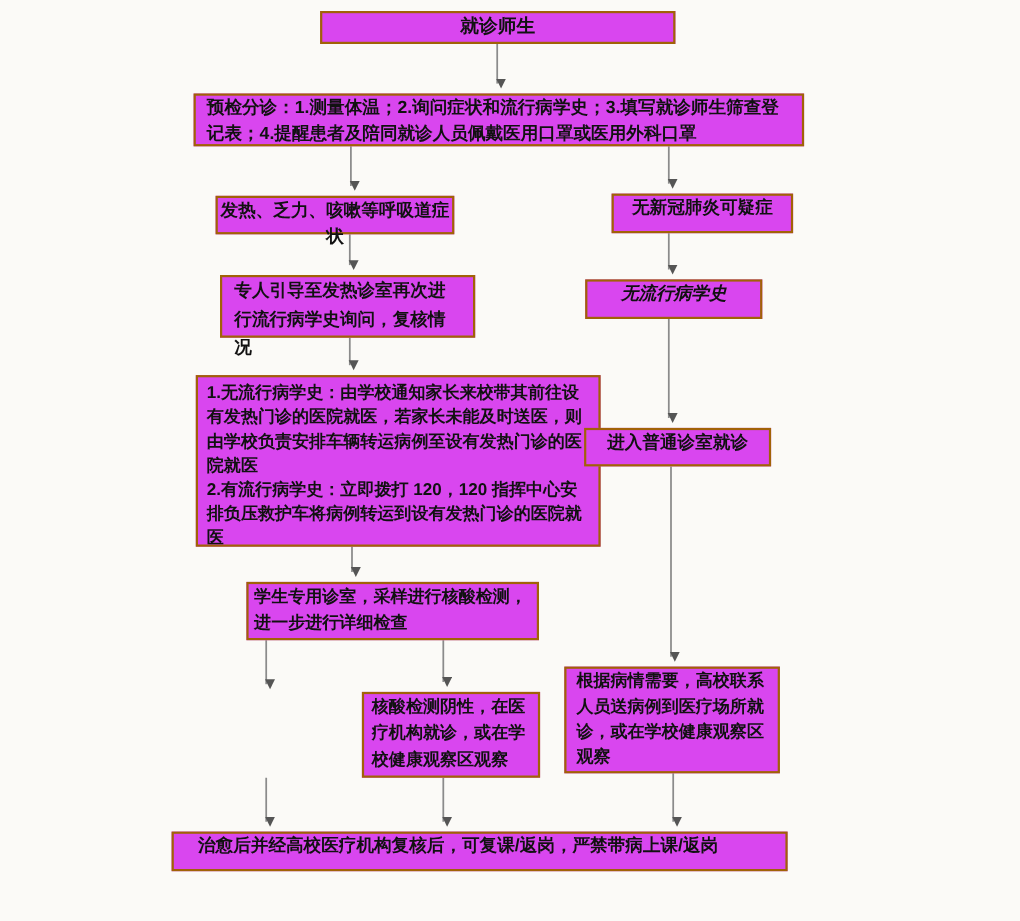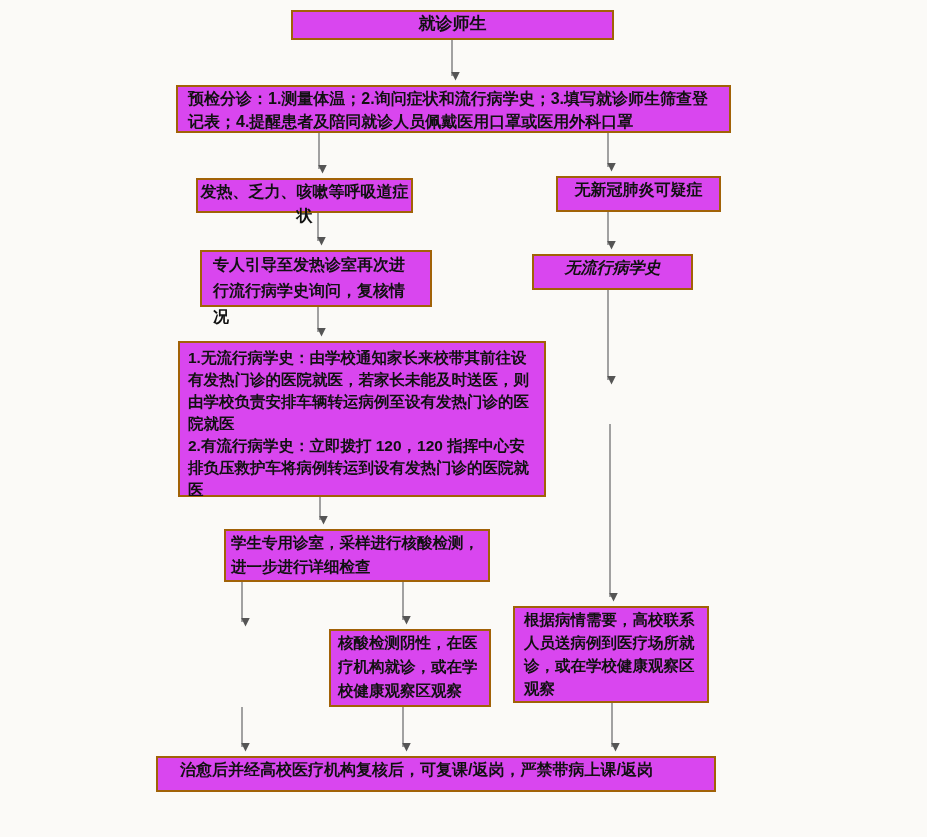--- a/index.html
+++ b/index.html
@@ -108,20 +108,23 @@
 
   <div class="node n-no-history center">
     <span class="txt">无流行病学史</span>
   </div>
 
   <div class="node n-case-handling leftpad">
     <span class="txt">1.无流行病学史：由学校通知家长来校带其前往设有发热门诊的医院就医，若家长未能及时送医，则由学校负责安排车辆转运病例至设有发热门诊的医院就医
 2.有流行病学史：立即拨打 120，120 指挥中心安排负压救护车将病例转运到设有发热门诊的医院就医</span>
   </div>
 
+  <div class="node n-normal-clinic center">
+    <span class="txt">进入普通诊室就诊</span>
+  </div>
 
   <div class="node n-student-clinic leftpad">
     <span class="txt">学生专用诊室，采样进行核酸检测，进一步进行详细检查</span>
   </div>
 
 
   <div class="node n-negative leftpad">
     <span class="txt">核酸检测阴性，在医疗机构就诊，或在学校健康观察区观察</span>
   </div>
 

